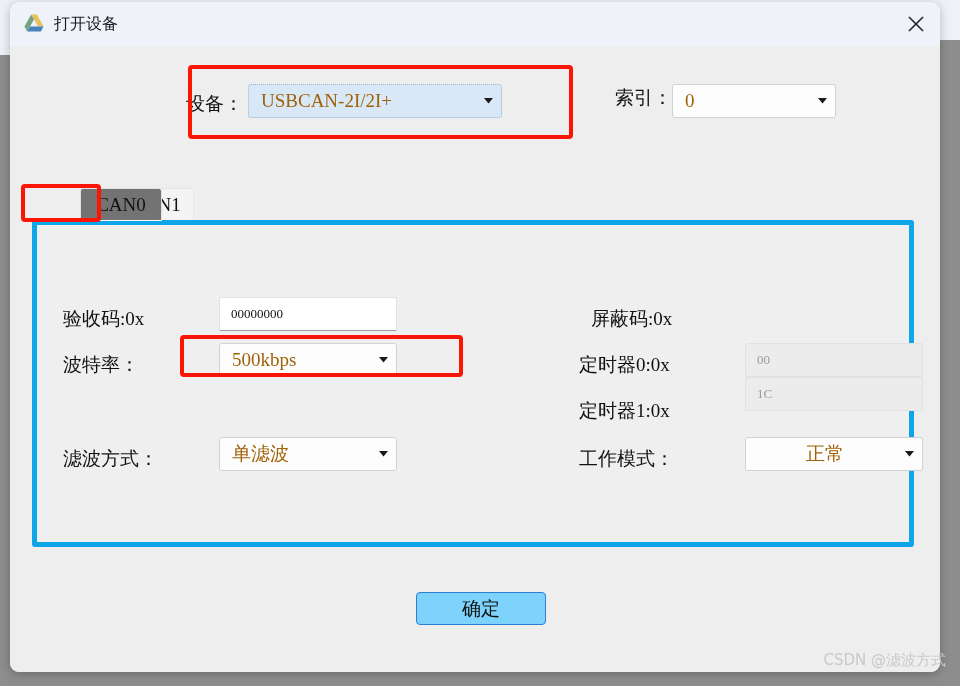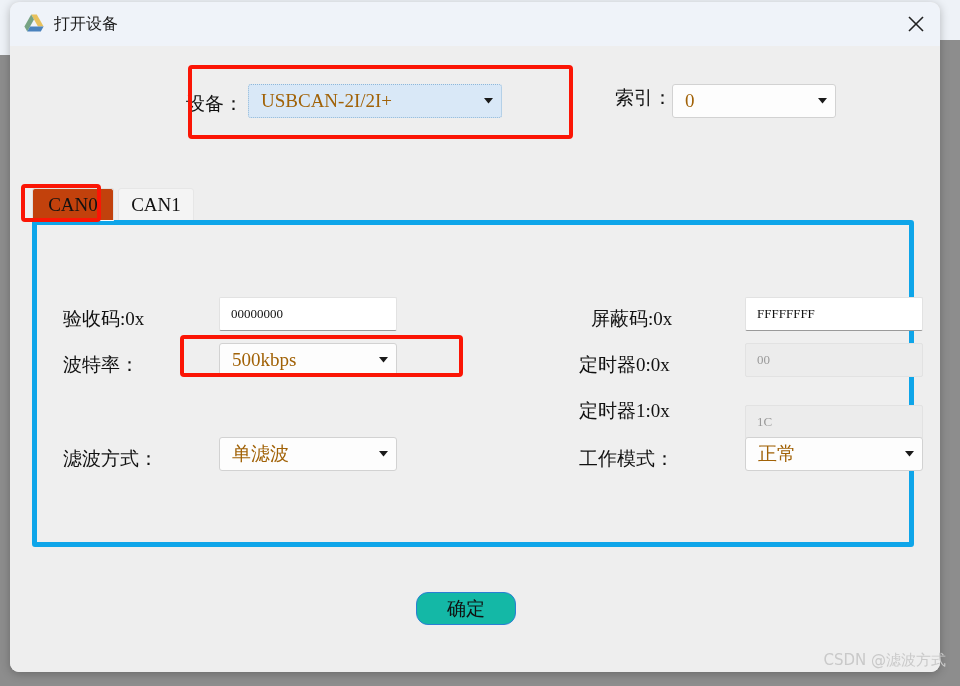--- a/index.html
+++ b/index.html
@@ -182,24 +182,25 @@
     display: flex;
     align-items: center;
     justify-content: center;
     font-family: "Liberation Serif", "DejaVu Serif", serif;
     font-size: 19px;
     color: #111111;
     cursor: pointer;
     border-radius: 3px 3px 0 0;
   }
   .tab.active {
-    background: #c2410c;
+    background: #737373;
     border: 1px solid #e0e0e0;
     border-bottom: 1px solid #fcfcfc;
     z-index: 3;
+    margin-left: 48px;
   }
   .tab.inactive {
     background: #f4f4f4;
     border: 1px solid #e6e6e6;
     z-index: 1;
   }
 
   #tabpanel {
     position: absolute;
     left: 22px;
@@ -211,26 +212,26 @@
     border: 5px solid #0ea5e9;
     border-radius: 0 3px 3px 3px;
     z-index: 2;
   }
 
   
   #ok-button {
     position: absolute;
     left: 406px;
     top: 546px;
-    width: 100px;
+    width: 130px;
     height: 33px;
     box-sizing: border-box;
-    background: #14b8a6;
+    background: #7dd3fc;
     border: 1px solid #2a7fd4;
-    border-radius: 12px;
+    border-radius: 4px;
     display: flex;
     align-items: center;
     justify-content: center;
     font-family: "Liberation Serif", "DejaVu Serif", serif;
     font-size: 19px;
     color: #111111;
     cursor: pointer;
   }
 
   
@@ -335,36 +336,33 @@
       <div class="combo" style="left:182px; top:212px; width:178px; height:34px;">
         <span class="combo-text">单滤波</span>
         <span class="arrow">
           <svg width="9" height="6" viewBox="0 0 9 6">
               <polygon points="0,0 9,0 4.5,5.5" fill="#1a1a1a"></polygon>
             </svg>
         </span>
       </div>
 
       <div class="lbl" style="left:542px; top:82px;margin-left:12px;">屏蔽码:0x</div>
-      <div class="tinput" style="left:708px; top:72px; width:178px; height:34px;">
-        <span>FFFFFFFF</span>
-      </div>
 
       <div class="lbl" style="left:542px; top:128px;">定时器0:0x</div>
       <div class="tinput disabled" style="left:708px; top:118px; width:178px; height:34px;">
         <span>00</span>
       </div>
 
       <div class="lbl" style="left:542px; top:174px;">定时器1:0x</div>
-      <div class="tinput disabled" style="left:708px; top:180px; width:178px; height:34px;">
+      <div class="tinput disabled" style="left:708px; top:152px; width:178px; height:34px;">
         <span>1C</span>
       </div>
 
       <div class="lbl" style="left:542px; top:222px;">工作模式：</div>
-      <div class="combo" style="left:708px; top:212px; width:178px; height:34px;">
+      <div class="combo" style="left:708px; top:212px; width:178px; height:34px;padding-left:48px;">
         <span class="combo-text">正常</span>
         <span class="arrow">
           <svg width="9" height="6" viewBox="0 0 9 6">
               <polygon points="0,0 9,0 4.5,5.5" fill="#1a1a1a"></polygon>
             </svg>
         </span>
       </div>
     </div>
 
     <div id="ok-button">

